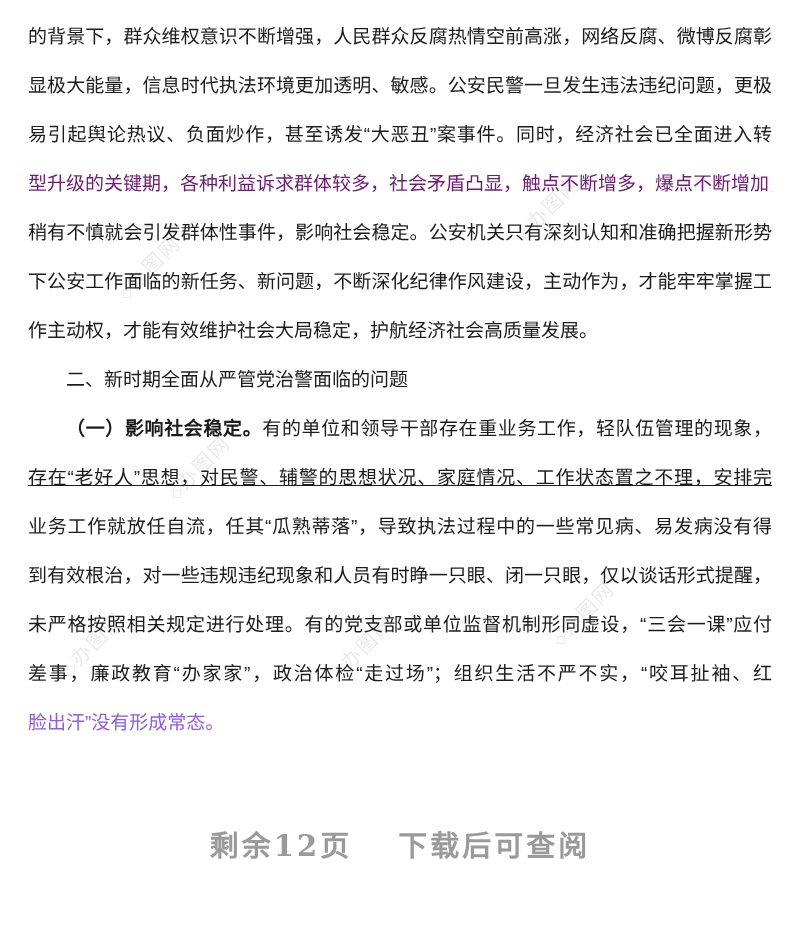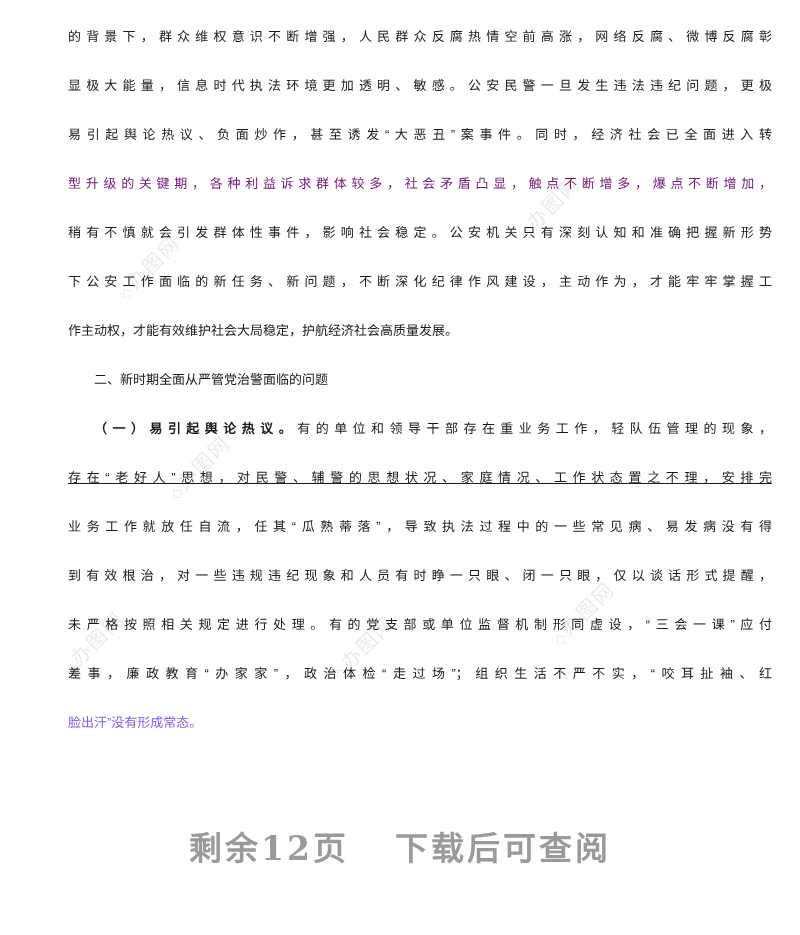--- a/index.html
+++ b/index.html
@@ -17,28 +17,27 @@
   
   .doc {
     position: absolute;
     left: 28px;
     top: 12px;
     width: 744px;
   }
   .line {
     height: 49px;
     line-height: 49px;
-    font-size: 13px;
+    font-size: 19px;
     color: #1c1c1c;
     overflow: hidden;
     text-align: justify;
     text-align-last: justify;
     -moz-text-align-last: justify;
     white-space: nowrap;
-    margin-left: 40px;
   }
   .line.pl {
     text-align: left;
     text-align-last: left;
     -moz-text-align-last: left;
   }
   .line.ind { text-indent: 2em; text-align: center; }
   .line b { font-weight: bold; }
   
   .wm {
@@ -53,38 +52,38 @@
   .wm .dia { font-size: 15px; letter-spacing: 0; margin-right: 2px; }
   
   .promo {
     position: absolute;
     left: 0;
     right: 0;
     top: 822px;
     text-align: center;
     font-family: "DejaVu Serif", "Liberation Serif", serif;
     font-weight: bold;
-    font-size: 33px;
+    font-size: 29px;
     letter-spacing: 3px;
   }
   .promo .gap { display: inline-block; width: 46px; }
 </style>
 </head>
 <body>
 
 <div class="doc">
   <div class="line" style="color: rgb(28, 28, 28);"><b></b><span>的背景下，群众维权意识不断增强，人民群众反腐热情空前高涨，网络反腐、微博反腐彰</span></div>
   <div class="line" style="color: rgb(28, 28, 28);"><b></b><span>显极大能量，信息时代执法环境更加透明、敏感。公安民警一旦发生违法违纪问题，更极</span></div>
   <div class="line" style="color: rgb(28, 28, 28);"><b></b><span>易引起舆论热议、负面炒作，甚至诱发“大恶丑”案事件。同时，经济社会已全面进入转</span></div>
   <div class="line" style="color: #701a75;"><b></b><span>型升级的关键期，各种利益诉求群体较多，社会矛盾凸显，触点不断增多，爆点不断增加，</span></div>
   <div class="line" style="color: rgb(28, 28, 28);"><b></b><span>稍有不慎就会引发群体性事件，影响社会稳定。公安机关只有深刻认知和准确把握新形势</span></div>
   <div class="line" style="color: rgb(28, 28, 28);"><b></b><span>下公安工作面临的新任务、新问题，不断深化纪律作风建设，主动作为，才能牢牢掌握工</span></div>
   <div class="line pl" style="color: rgb(28, 28, 28); font-family: Liberation Serif, serif;"><b></b><span>作主动权，才能有效维护社会大局稳定，护航经济社会高质量发展。</span></div>
   <div class="line pl ind" style="color: rgb(28, 28, 28);"><b></b><span>二、新时期全面从严管党治警面临的问题</span></div>
-  <div class="line ind" style="color: rgb(28, 28, 28);"><b>（一）易引起舆论热议。</b><span>有的单位和领导干部存在重业务工作，轻队伍管理的现象，</span></div>
+  <div class="line ind" style="color: rgb(28, 28, 28);"><b>（一）影响社会稳定。</b><span>有的单位和领导干部存在重业务工作，轻队伍管理的现象，</span></div>
   <div class="line" style="color: rgb(28, 28, 28); text-decoration: underline;"><b></b><span>存在“老好人”思想，对民警、辅警的思想状况、家庭情况、工作状态置之不理，安排完</span></div>
   <div class="line" style="color: rgb(28, 28, 28);"><b></b><span>业务工作就放任自流，任其“瓜熟蒂落”，导致执法过程中的一些常见病、易发病没有得</span></div>
   <div class="line" style="color: rgb(28, 28, 28);"><b></b><span>到有效根治，对一些违规违纪现象和人员有时睁一只眼、闭一只眼，仅以谈话形式提醒，</span></div>
   <div class="line" style="color: rgb(28, 28, 28);"><b></b><span>未严格按照相关规定进行处理。有的党支部或单位监督机制形同虚设，“三会一课”应付</span></div>
   <div class="line" style="color: rgb(28, 28, 28);"><b></b><span>差事，廉政教育“办家家”，政治体检“走过场”；组织生活不严不实，“咬耳扯袖、红</span></div>
   <div class="line pl" style="color: #8b5cf6;"><b></b><span>脸出汗”没有形成常态。</span></div>
 </div>
 
 <div class="promo" style="color: rgb(154, 154, 154);">
   <span>剩余12页</span><span class="gap"></span><span>下载后可查阅</span>

